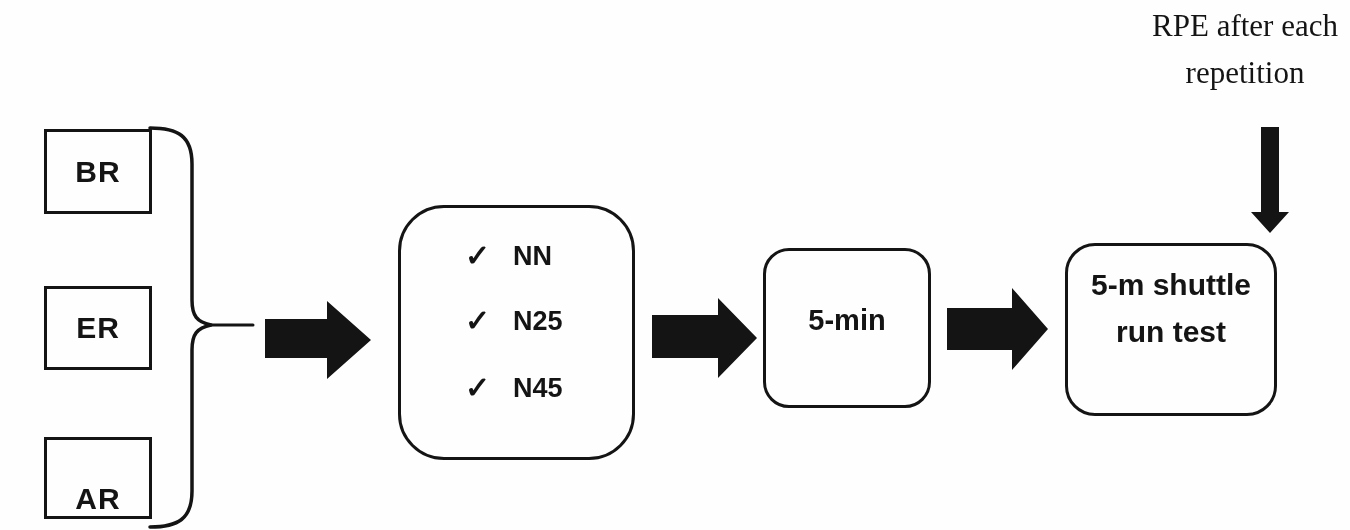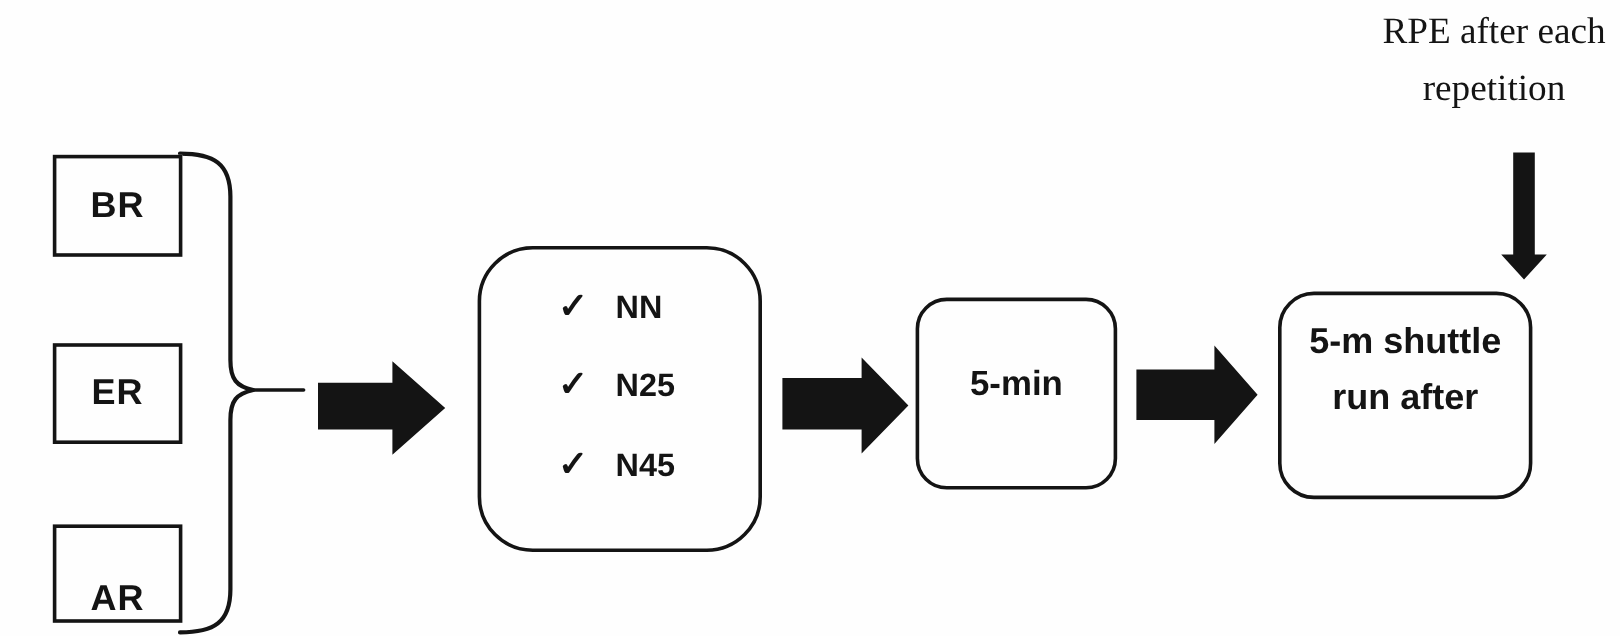--- a/index.html
+++ b/index.html
@@ -163,21 +163,21 @@
       <span class="check-label">N45</span>
     </div>
   </div>
 
   <div class="process-box warmup">
     <span>5-min</span>
   </div>
 
   <div class="process-box shuttle">
     <span>5-m shuttle</span>
-    <span>run after</span>
+    <span>run test</span>
   </div>
 
   <div class="rpe-note">
     <div>RPE after each</div>
     <div>repetition</div>
   </div>
 
 </div>
 
 </body></html>

